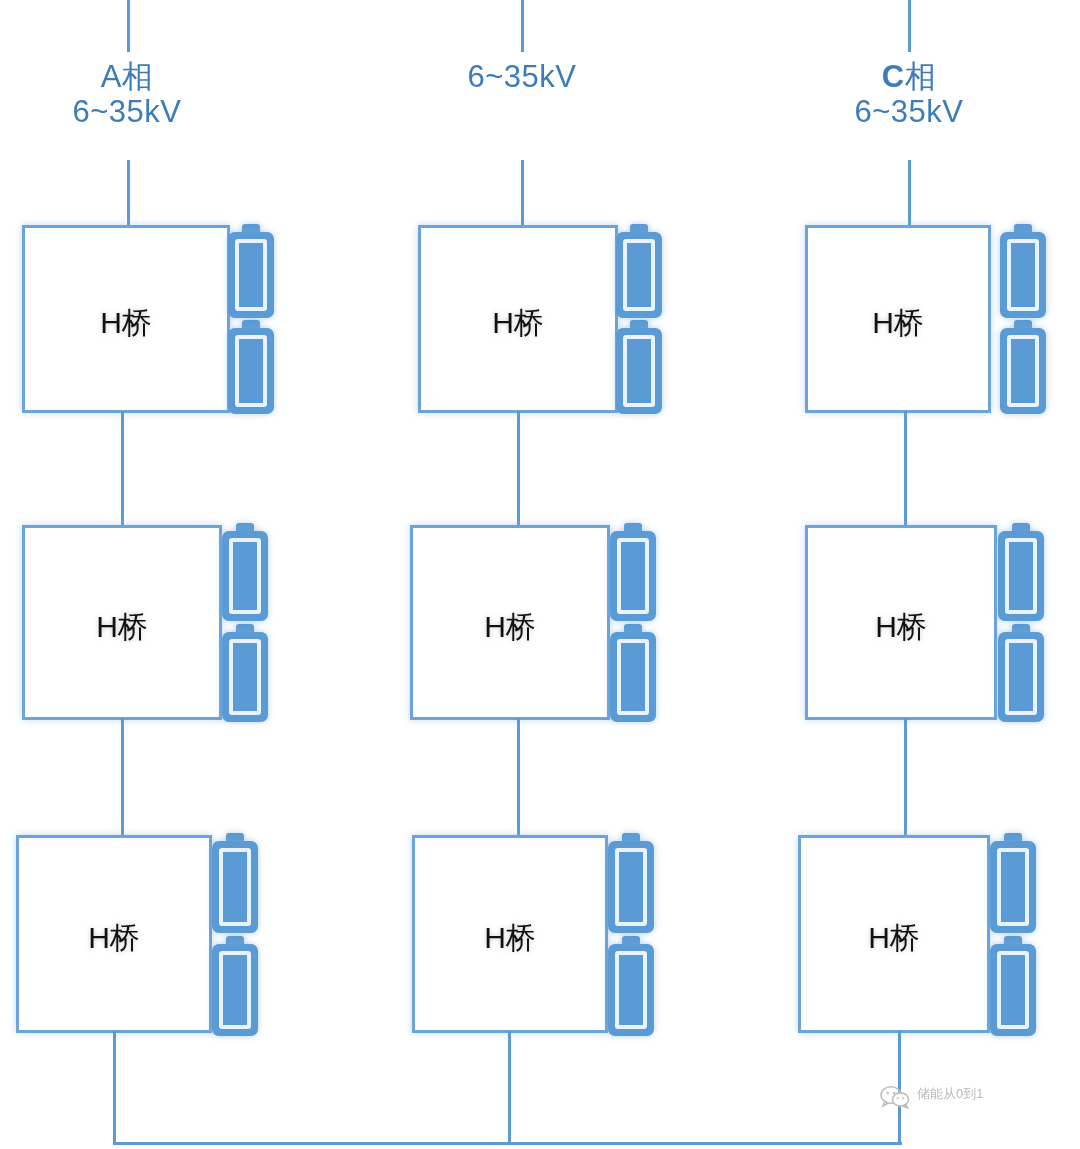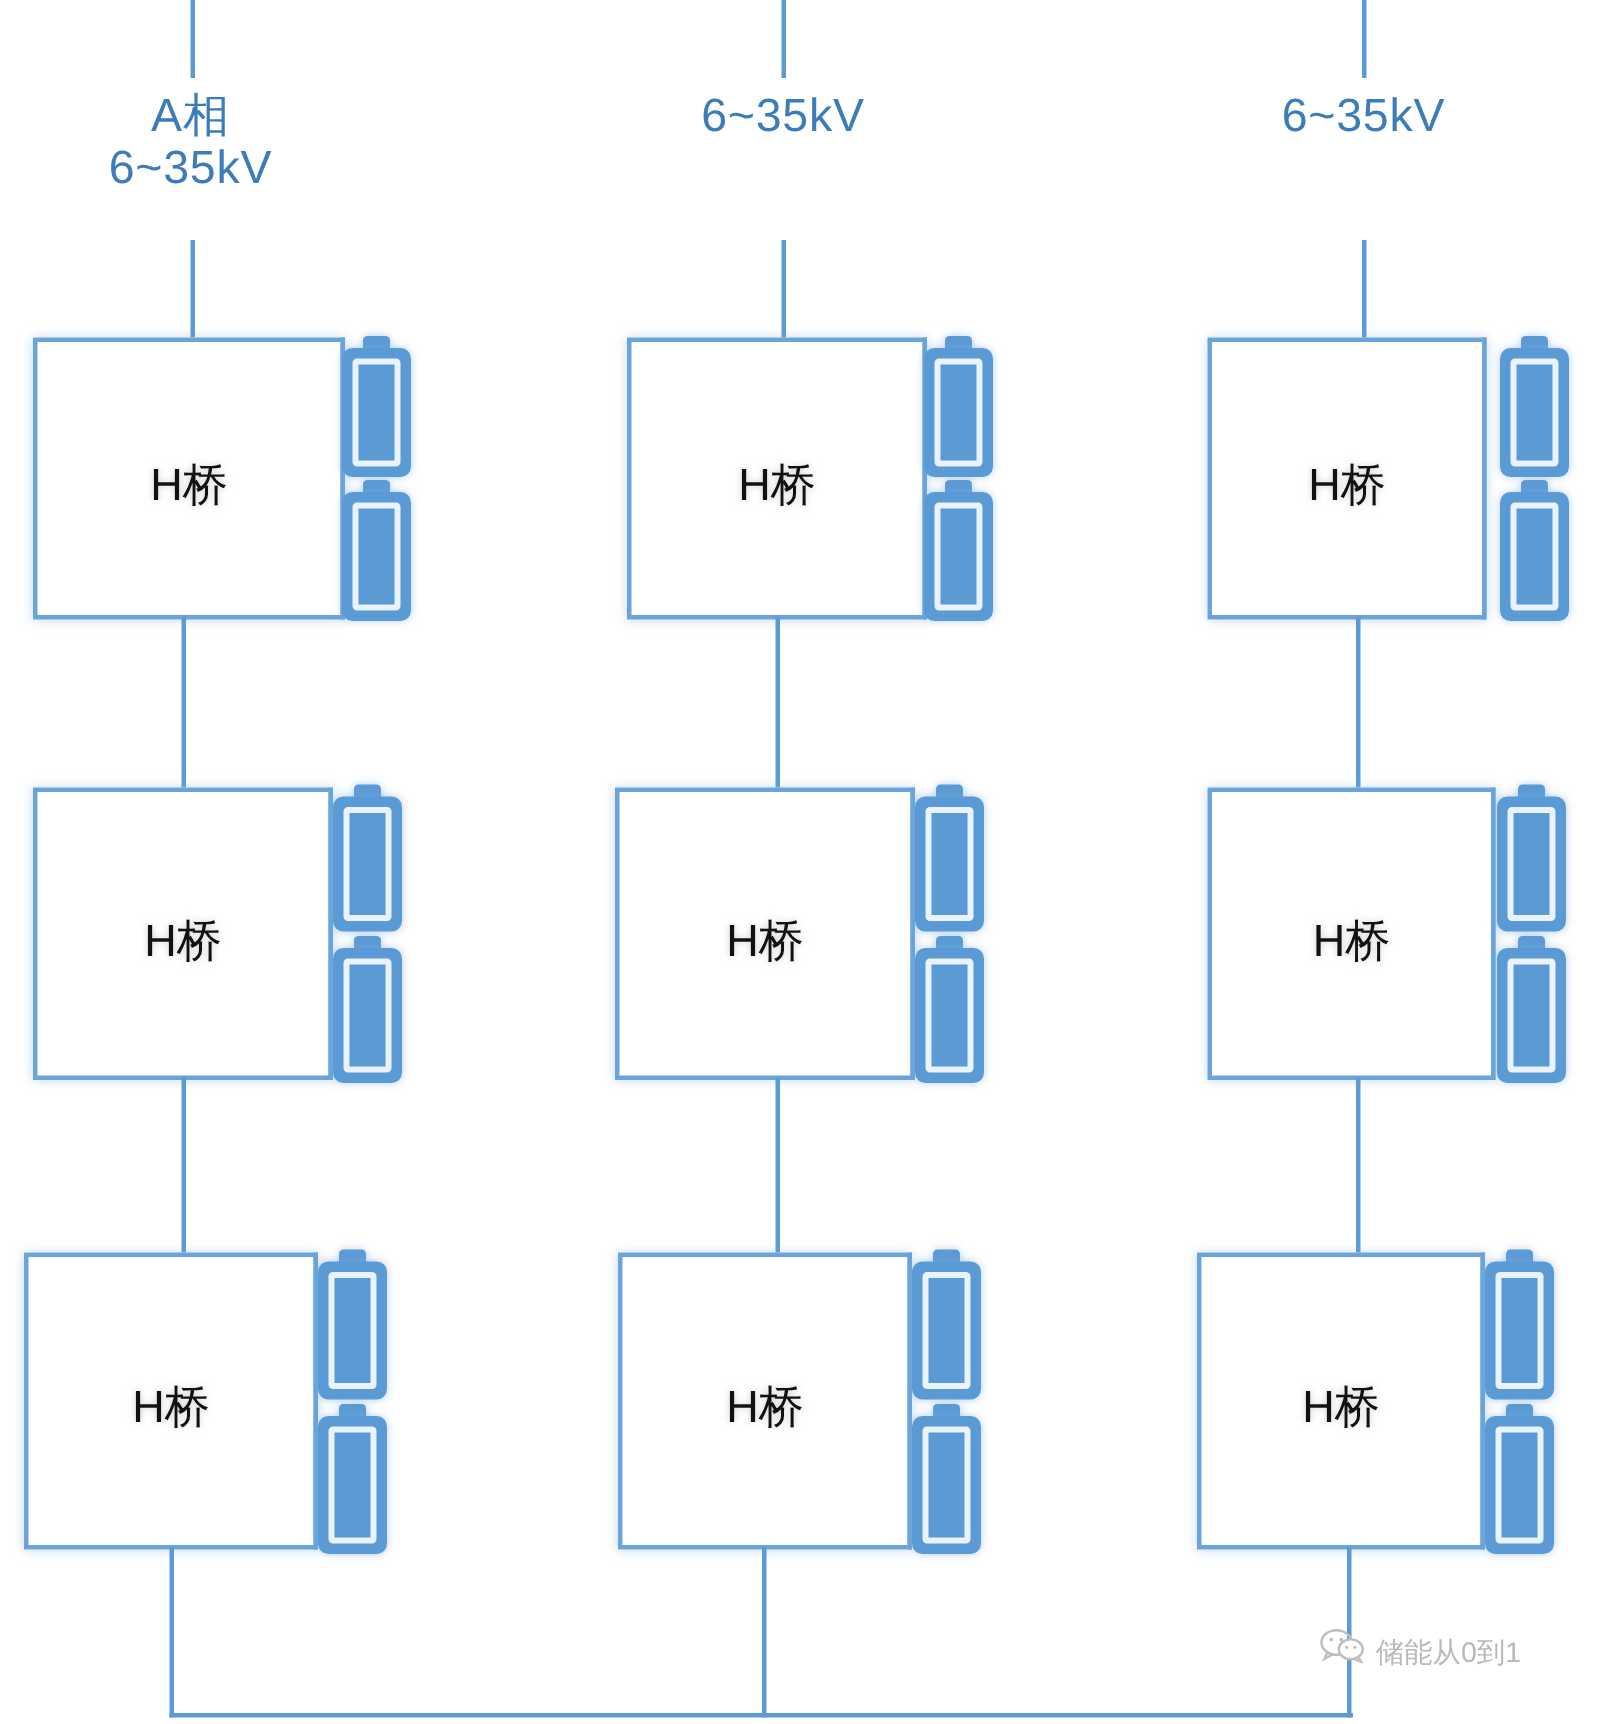--- a/index.html
+++ b/index.html
@@ -108,24 +108,24 @@
     box-sizing: border-box;
     border: 4px solid #EAF2FA;
     background: #5B9BD5;
     border-radius: 3px;
   }
 
   
   .watermark {
     position: absolute;
     display: flex;
-    align-items: flex-end;
+    align-items: flex-start;
     gap: 7px;
     color: #B9B9B9;
-    font-size: 19px;
+    font-size: 13px;
     user-select: none;
     white-space: nowrap;
   }
   .watermark .wm-icon {
     display: block;
   }
 </style>
 </head>
 <body>
 
@@ -247,20 +247,21 @@
       <div class="nub" style="width:18px; height:10px;"></div>
       <div class="body" style="top:8px; width:46px; height:92px;"></div>
       <div class="ring" style="left:7px; top:15px; width:32px; height:78px;"></div>
     </div>
   </div>
 
   <div class="wire-v" style="left:508px; top:1031px; height:114px;"></div>
 
   <div class="wire-v" style="left:908px; top:0px; height:52px;"></div>
   <div class="phase-label" style="left:779px; top:60px;">
+    <div class="pname"><span class="lead-bold">C</span><span>相</span></div>
     <div class="pvolt">6~35kV</div>
   </div>
   <div class="wire-v" style="left:908px; top:160px; height:68px;"></div>
 
   <div class="cell" style="left:805px; top:225px; width:250px; height:188px;">
     <div class="cell-box" style="width:186px; height:188px;"></div>
     <div class="cell-divider" style="left:183px; height:188px;"></div>
     <div class="cell-label" style="top:78px; width:186px;">H桥</div>
     <div class="battery" style="left:195px; top:-1px; width:46px; height:94px;">
       <div class="nub" style="width:18px; height:10px;"></div>

